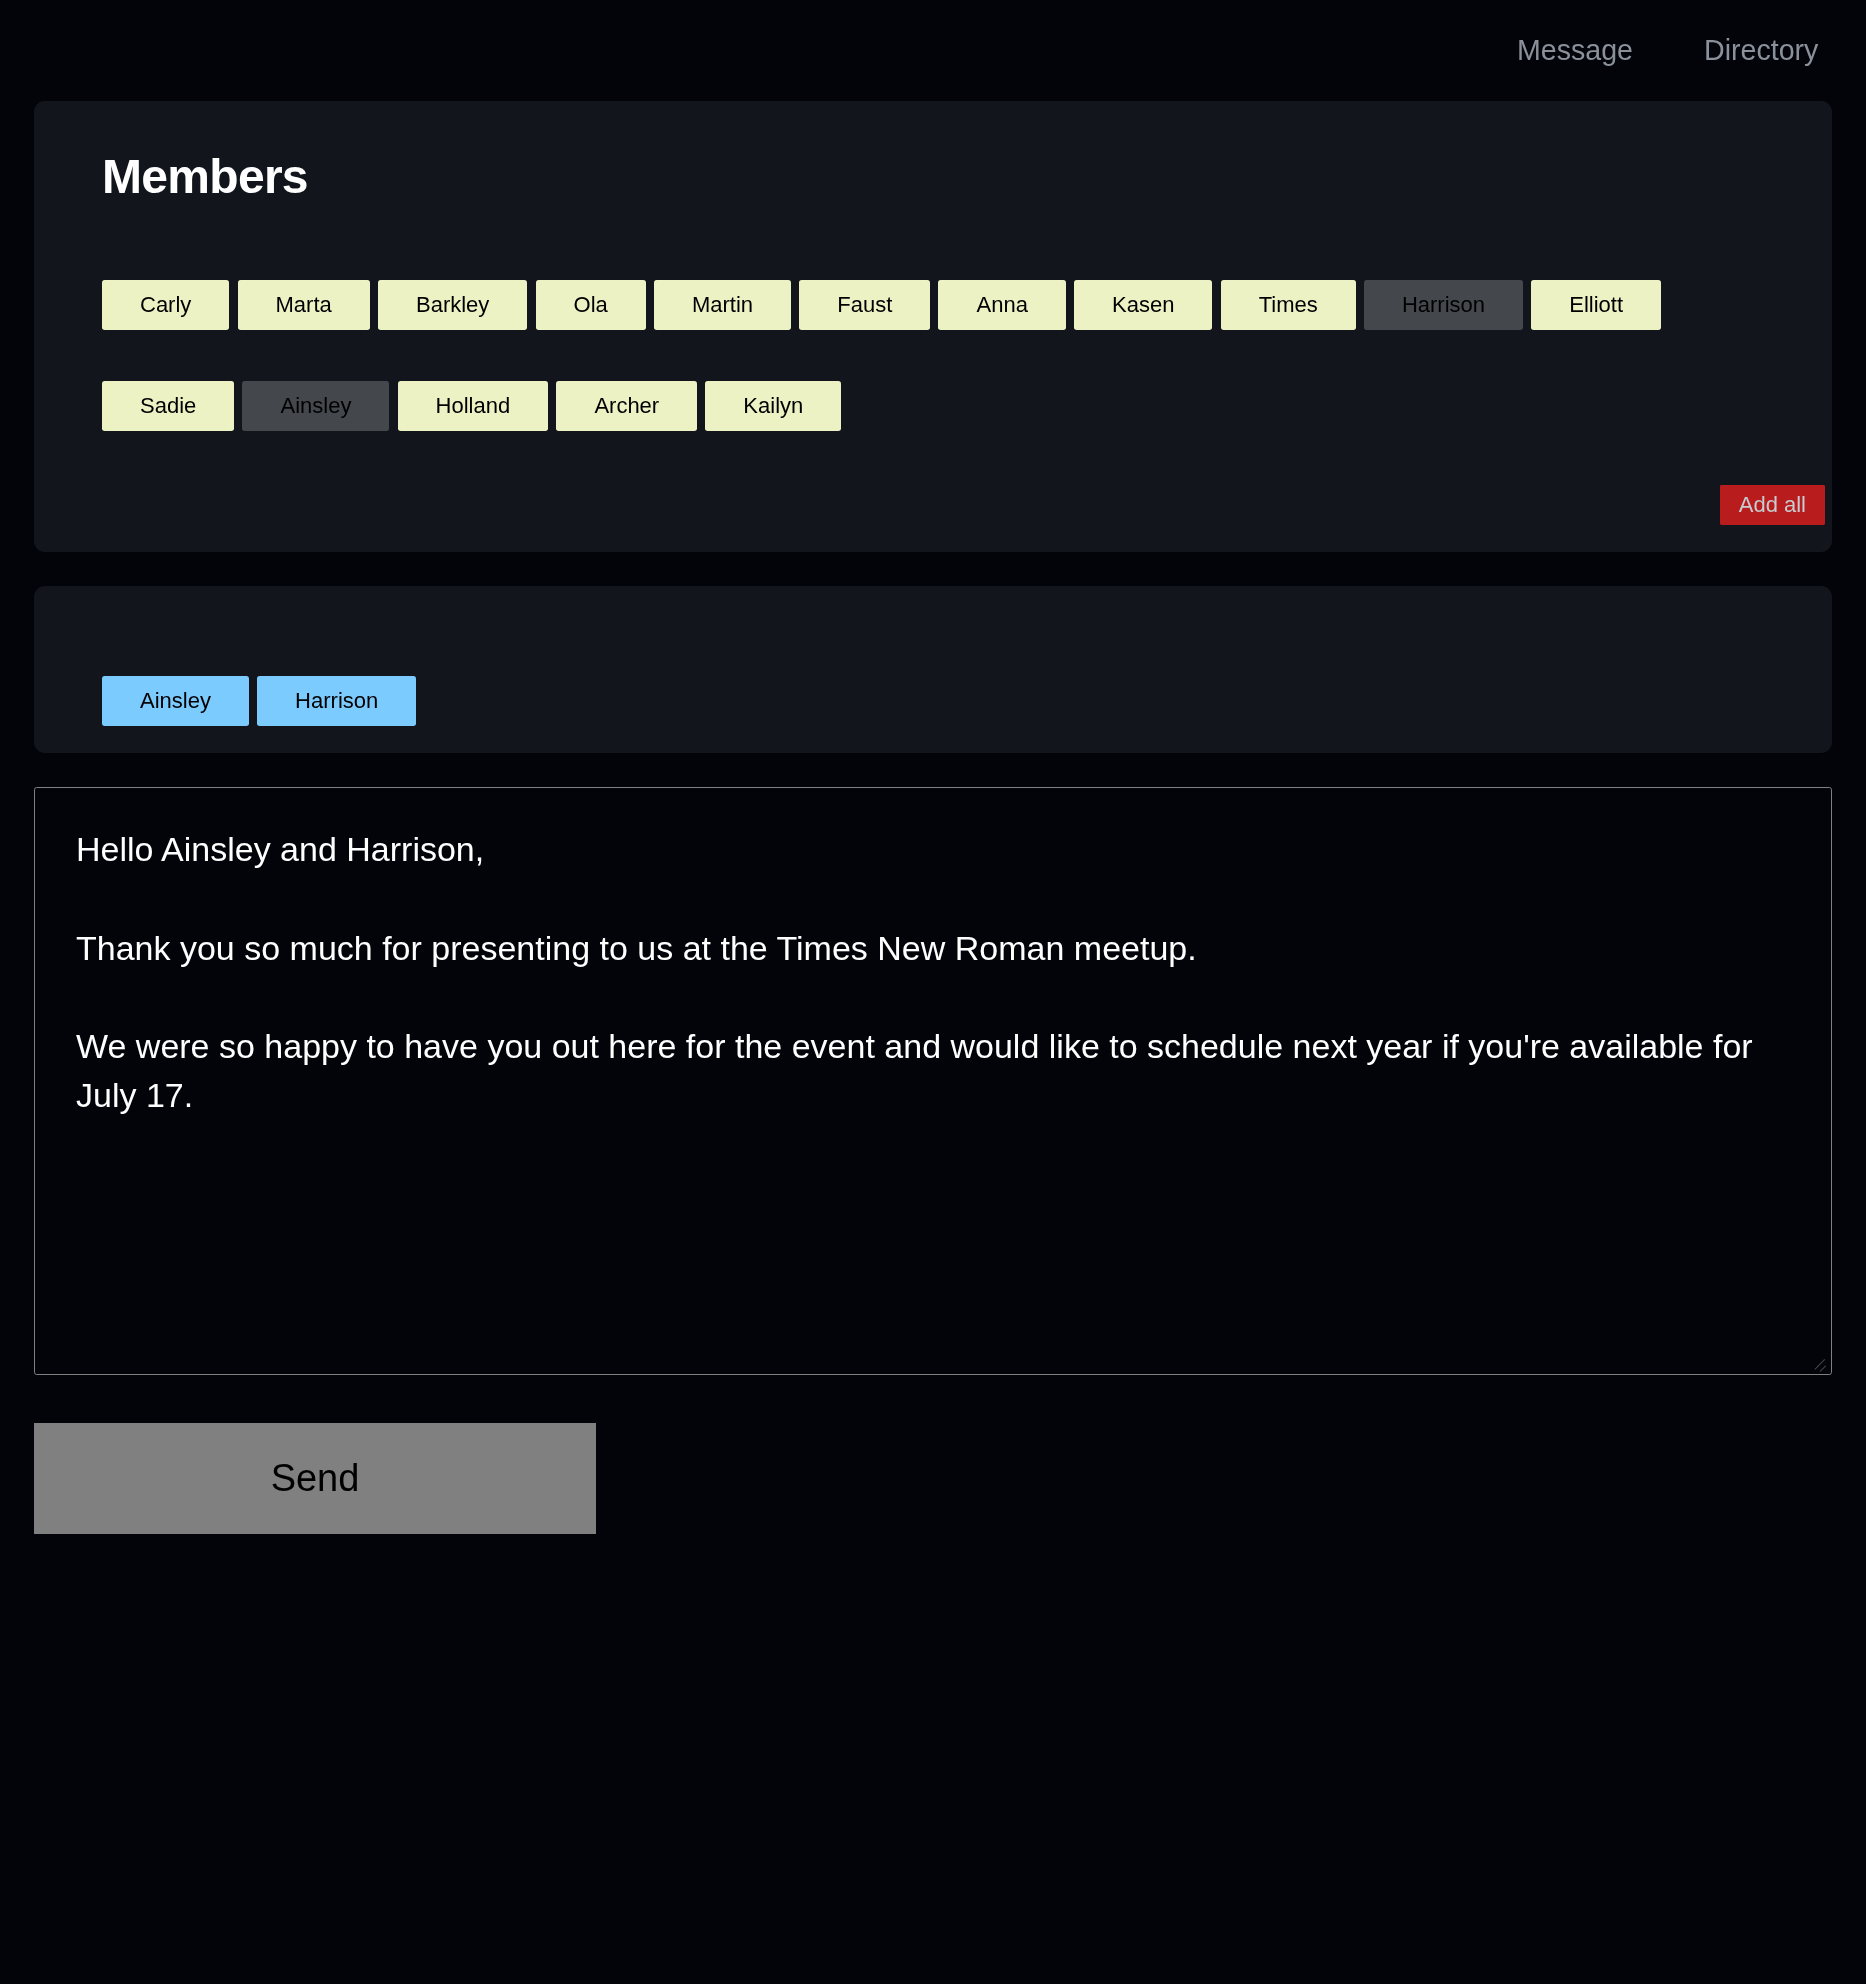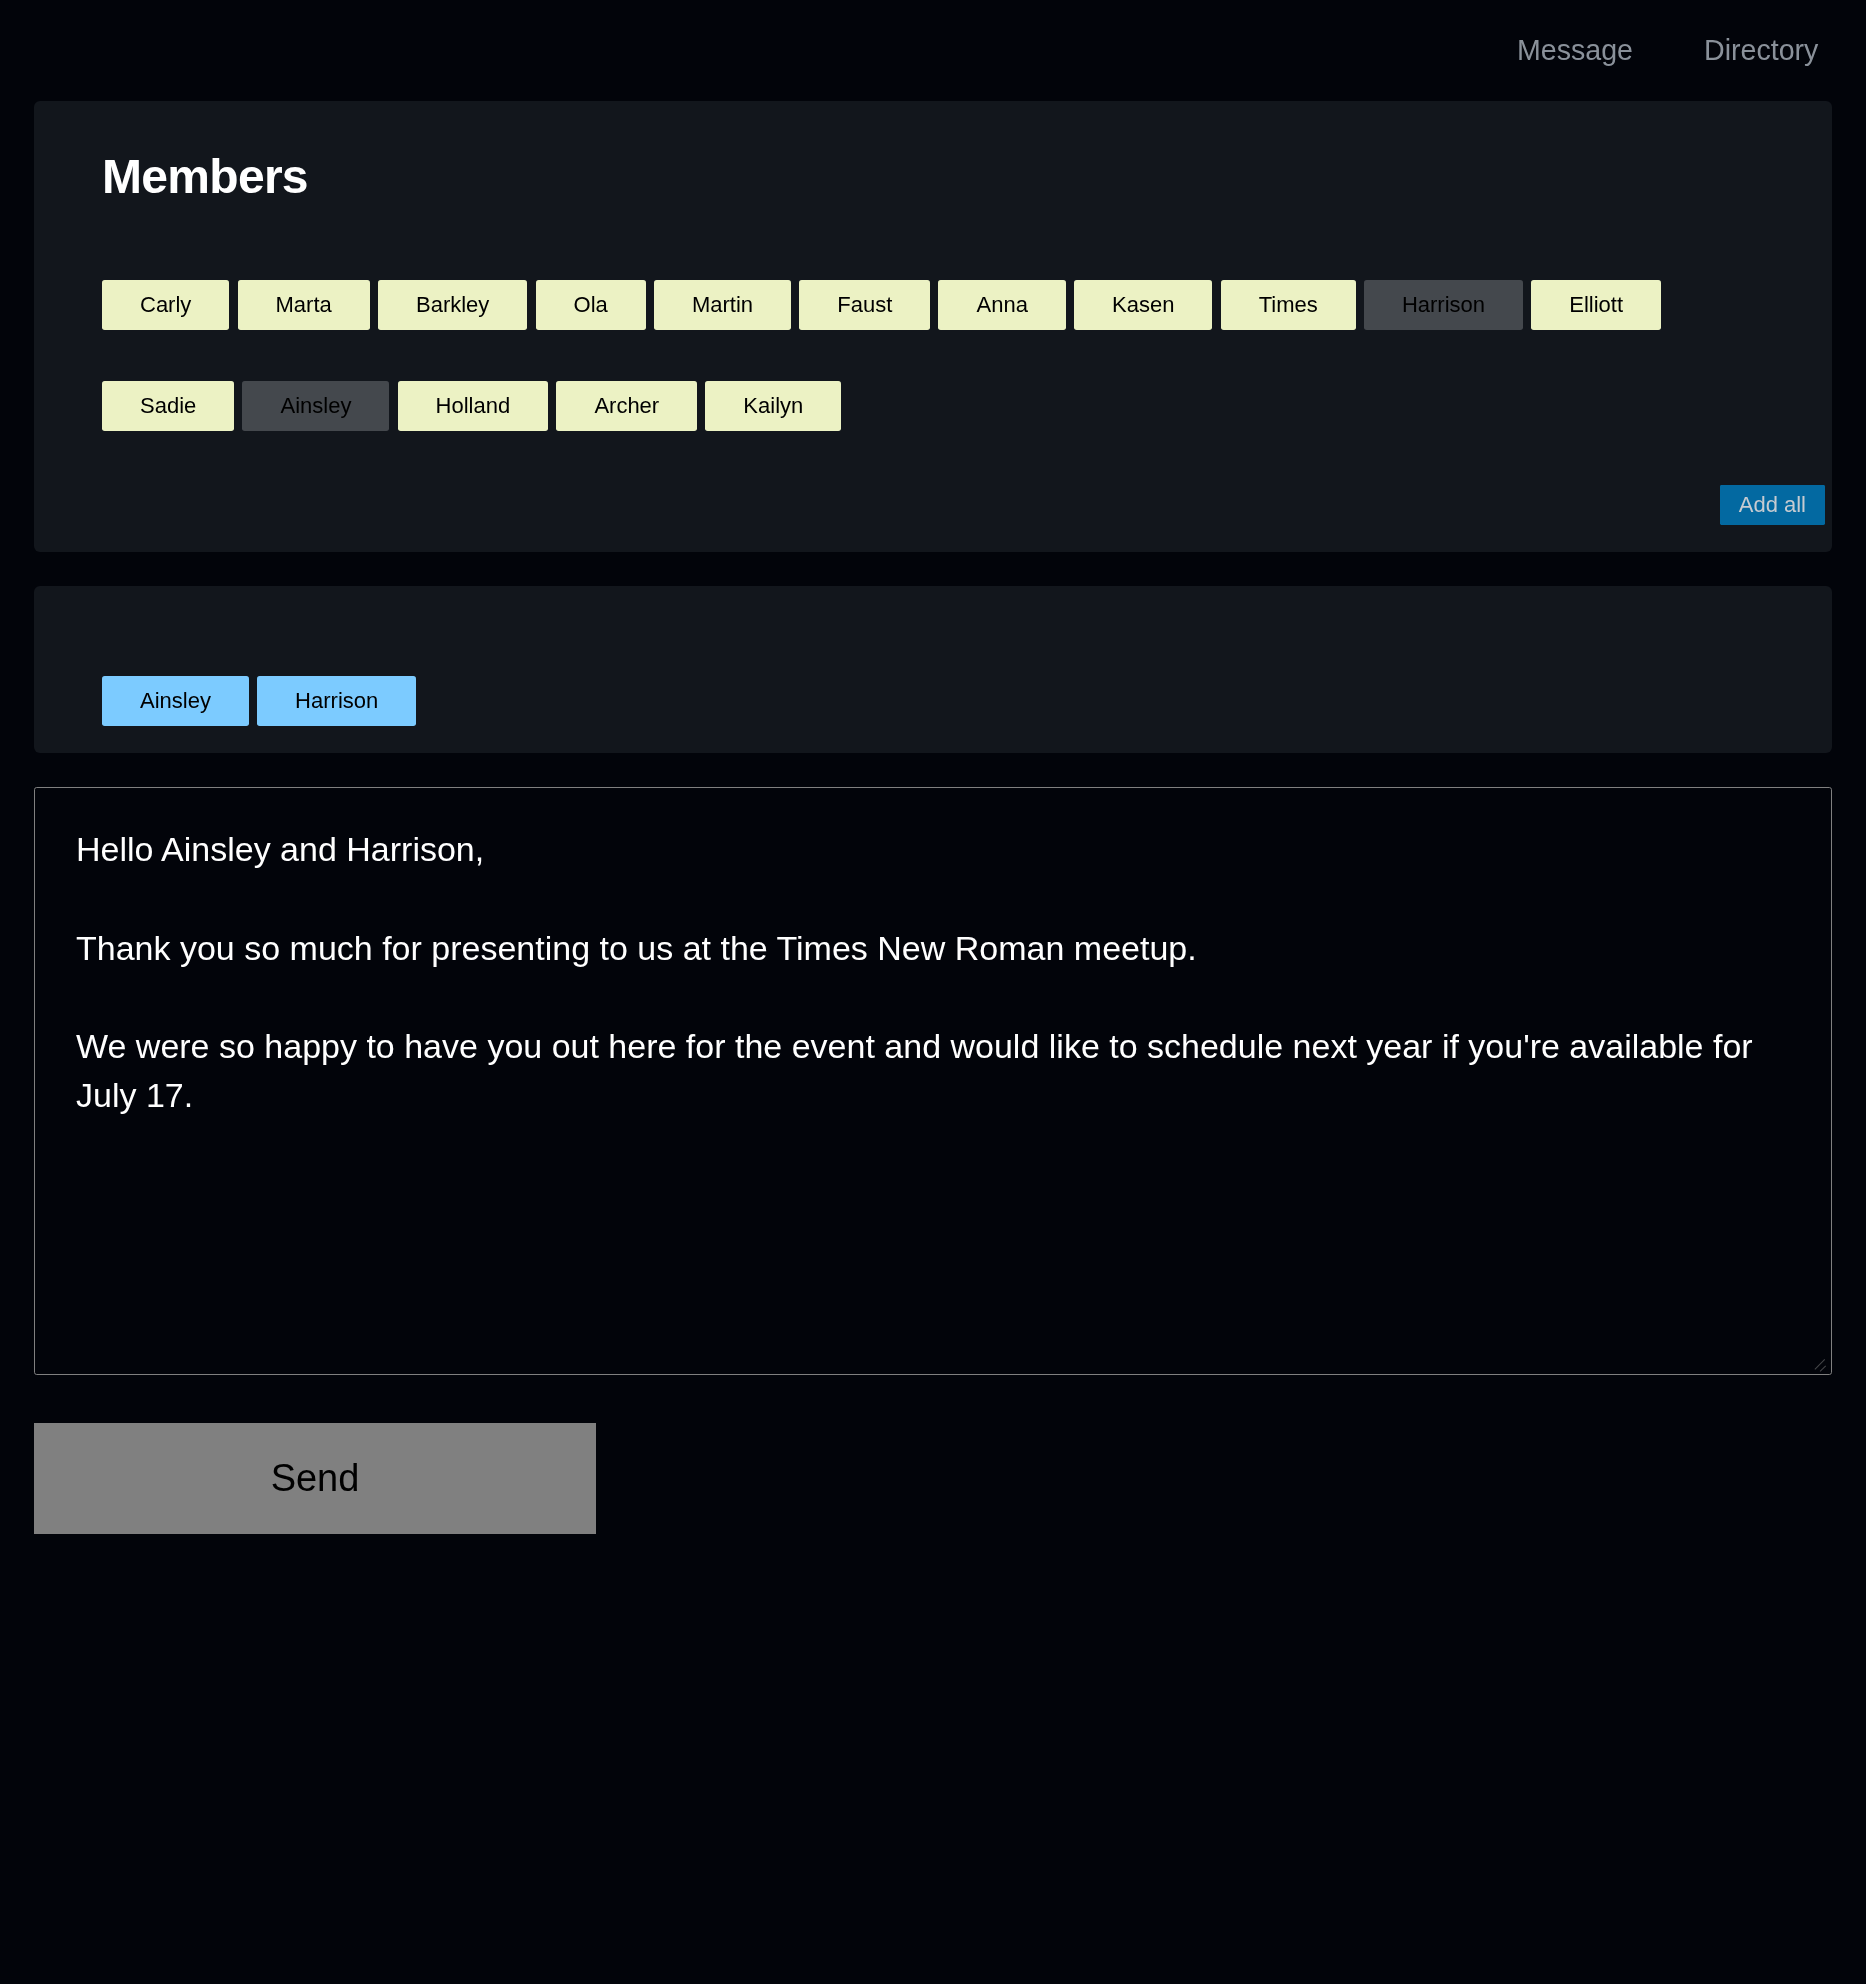--- a/index.html
+++ b/index.html
@@ -16,21 +16,21 @@
       gap: 71px;
       padding: 0 13.6px 34px 0;
     }
     .top-nav-item {
       color: #8a919a;
       font-size: 28.6px;
       cursor: pointer;
     }
     .panel {
       background: #12161c;
-      border-radius: 6px;
+      border-radius: 11px;
       padding: 48px 68px 27px 68px;
       margin-bottom: 34px;
       position: relative;
     }
     .panel-title {
       color: #fff;
       font-size: 48px;
       font-weight: 700;
       margin-bottom: 34px;
       letter-spacing: -0.7px;
@@ -52,21 +52,21 @@
     .chip-available { background: #ecf2c4; }
     .chip-selected-dim { background: #44484d; color: #000; }
     .chip-active { background: #7ccbff; }
     .panel-footer {
       display: flex;
       justify-content: flex-end;
       margin-top: 54px;
       margin-right: -61px;
     }
     .small-btn {
-      background: #0369a1;
+      background: #b91c1c;
       color: #c6cbd1;
       font-size: 22px;
       padding: 6.8px 19px;
       border: none;
       border-radius: 1.4px;
       cursor: pointer;
     }
     .message-box {
       border: 1.4px solid #808080;
       border-radius: 2.7px;

